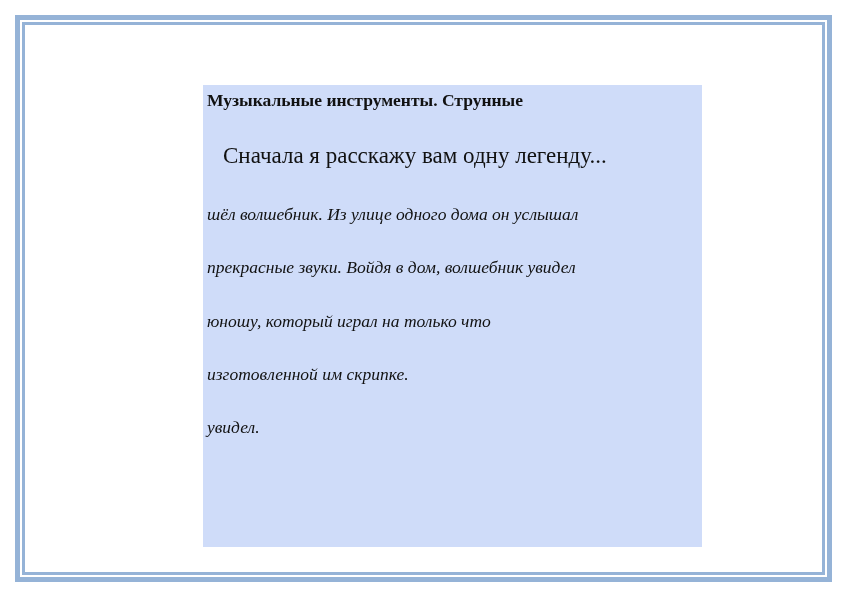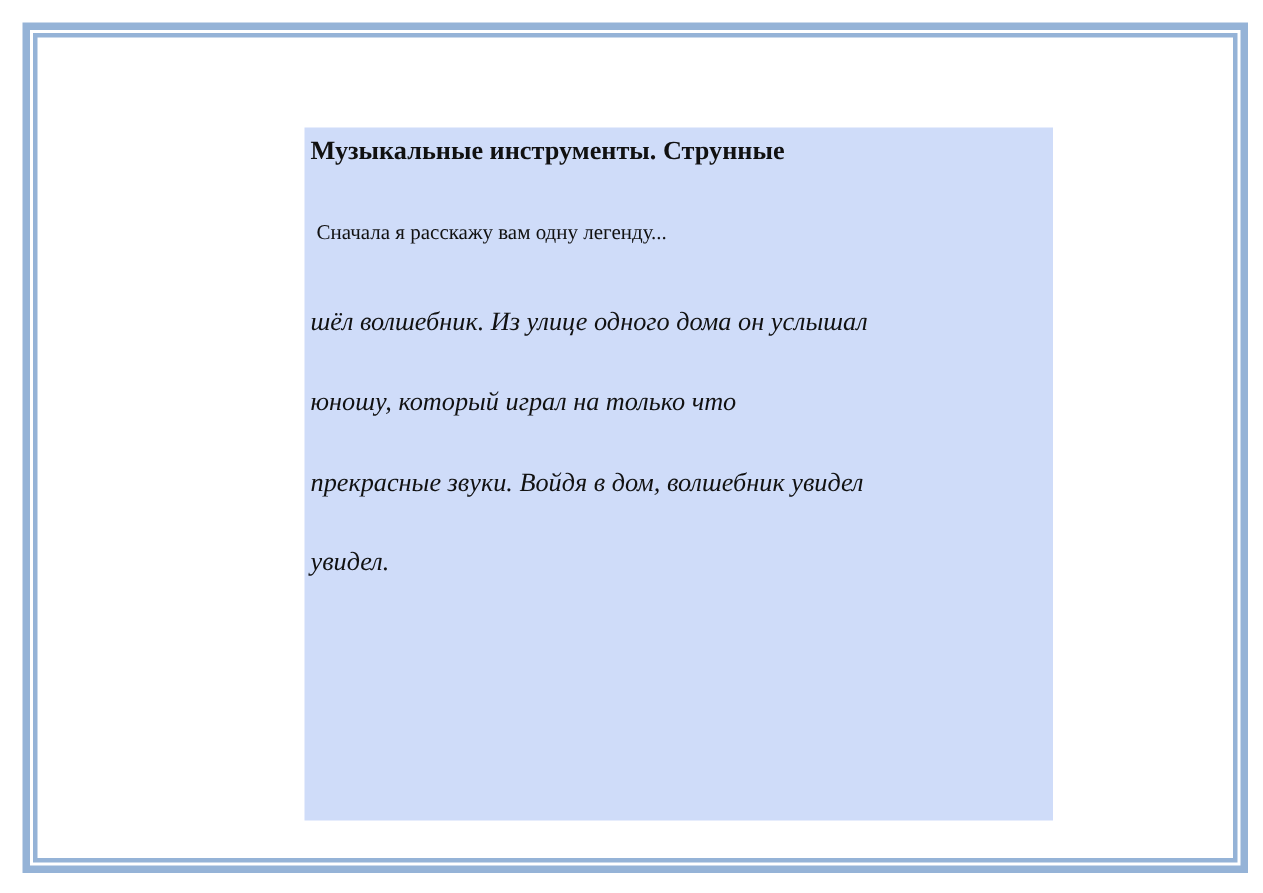--- a/index.html
+++ b/index.html
@@ -47,23 +47,23 @@
       color: #111111;
       overflow: hidden;
     }
     .title {
       font-weight: bold;
       font-size: 17.5px;
       line-height: 22px;
       margin: 0;
     }
     .intro {
-      font-size: 14px;
+      font-size: 23px;
       line-height: 22px;
-      margin: 34px 0 0 4px;
+      margin: 34px 0 0 16px;
     }
     .story {
       font-style: italic;
       font-size: 17.5px;
       line-height: 26.7px;
       margin: 7px 0 0 0;
       white-space: pre-line;
     }
     .story-line {
       display: block;
@@ -75,22 +75,23 @@
 
 <div class="page">
   <div class="frame-outer"></div>
   <div class="frame-inner"></div>
 
   <div class="text-box">
     <p class="title">Музыкальные инструменты. Струнные</p>
     <p class="intro">Сначала я расскажу вам одну легенду...</p>
     <div class="story">
       <span class="story-line">шёл волшебник. Из улице одного дома он услышал</span>
+      <span class="story-line">прекрасные звуки. Войдя в дом, волшебник увидел</span>
       <span class="story-line">юношу, который играл на только что</span>
-      <span class="story-line">прекрасные звуки. Войдя в дом, волшебник увидел</span>
+      <span class="story-line">изготовленной им скрипке.</span>
       <span class="story-line">увидел.</span>
       
       
       
       
       
       
       
     </div>
   </div>

